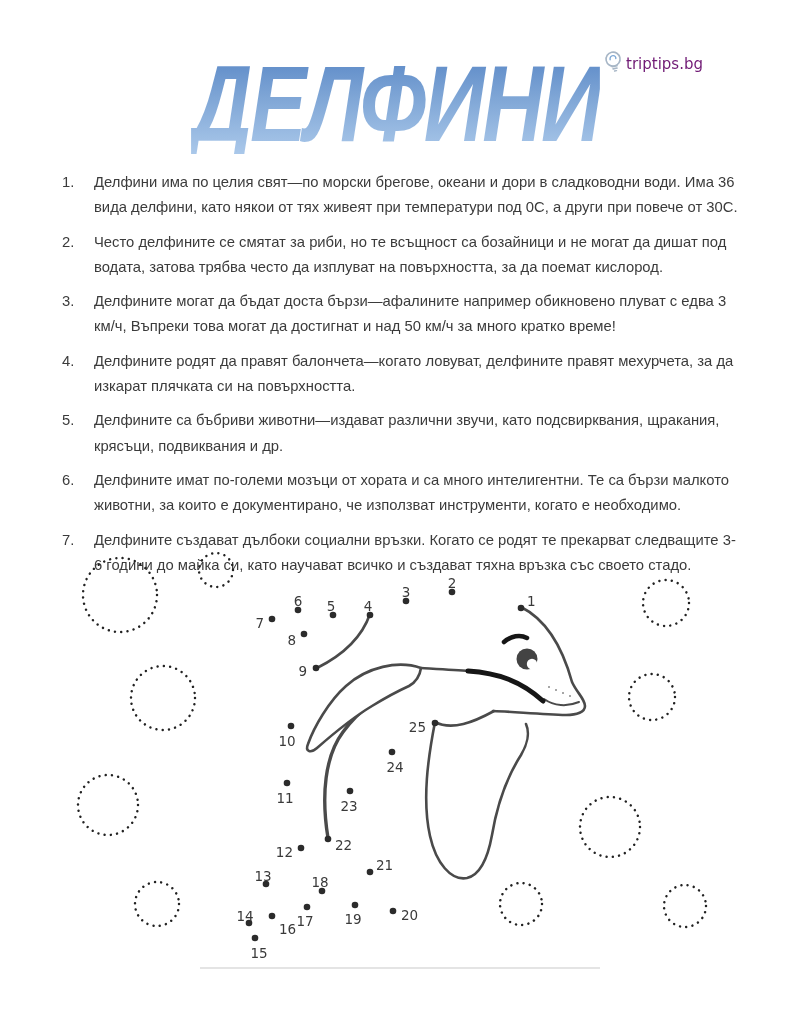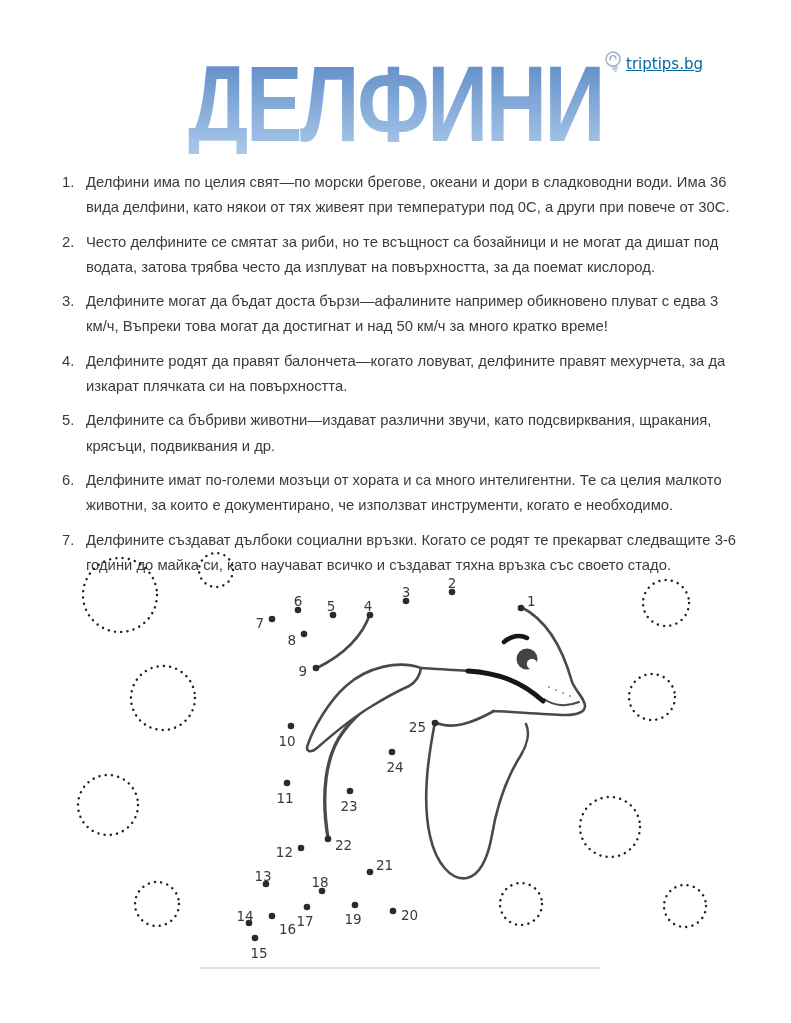--- a/index.html
+++ b/index.html
@@ -13,30 +13,30 @@
   }
 
   
   .logo {
     position:absolute; top:50px; right:88px;
     display:flex; align-items:center; gap:3px;
     text-decoration:none;
   }
   .logo-text {
     font-size:15px;
-    color:#0369a1;
-    text-decoration:underline;
+    color:#701a75;
     font-family:"DejaVu Sans", sans-serif;
   }
 
   
   .title-wrap {
     margin-top:52px;
     text-align:center;
     height:104px;
+    font-style:italic;
   }
   .big-title {
     display:inline-block;
     font-family:"Liberation Sans", sans-serif;
     font-weight:bold;
     font-size:106px;
     line-height:100px;
     letter-spacing:-3px;
     transform:scale(0.80, 1.02);
     transform-origin:center top;
@@ -56,21 +56,21 @@
   .fact {
     display:flex;
     margin-bottom:9px;
     font-size:14.8px;
     line-height:25.3px;
     color:#3b3b3b;
   }
   .fact-num {
     flex:0 0 24px;
   }
-  .fact-text { flex:1; }
+  .fact-text { flex:1;margin-left:8px; }
 
   
   .puzzle-svg {
     position:absolute;
     left:0; top:0;
     width:791px; height:1023px;
   }
   .dot-label {
     font-family:"DejaVu Sans", sans-serif;
     font-size:13.5px;
@@ -112,21 +112,21 @@
     <div class="fact">
       <span class="fact-num">4.</span>
       <span class="fact-text">Делфините родят да правят балончета—когато ловуват, делфините правят мехурчета, за да изкарат плячката си на повърхността.</span>
     </div>
     <div class="fact">
       <span class="fact-num">5.</span>
       <span class="fact-text">Делфините са бъбриви животни—издават различни звучи, като подсвирквания, щракания, крясъци, подвиквания и др.</span>
     </div>
     <div class="fact">
       <span class="fact-num">6.</span>
-      <span class="fact-text">Делфините имат по-големи мозъци от хората и са много интелигентни. Те са целия малкото животни, за които е документирано, че използват инструменти, когато е необходимо.</span>
+      <span class="fact-text">Делфините имат по-големи мозъци от хората и са много интелигентни. Те са бързи малкото животни, за които е документирано, че използват инструменти, когато е необходимо.</span>
     </div>
     <div class="fact">
       <span class="fact-num">7.</span>
       <span class="fact-text">Делфините създават дълбоки социални връзки. Когато се родят те прекарват следващите 3-6 години до майка си, като научават всичко и създават тяхна връзка със своето стадо.</span>
     </div>
   </div>
 
 <svg class="puzzle-svg" viewBox="0 0 791 1023">
 
   <g stroke="#4a4a4a" stroke-width="2.6" fill="none" stroke-linecap="round" stroke-linejoin="round">

